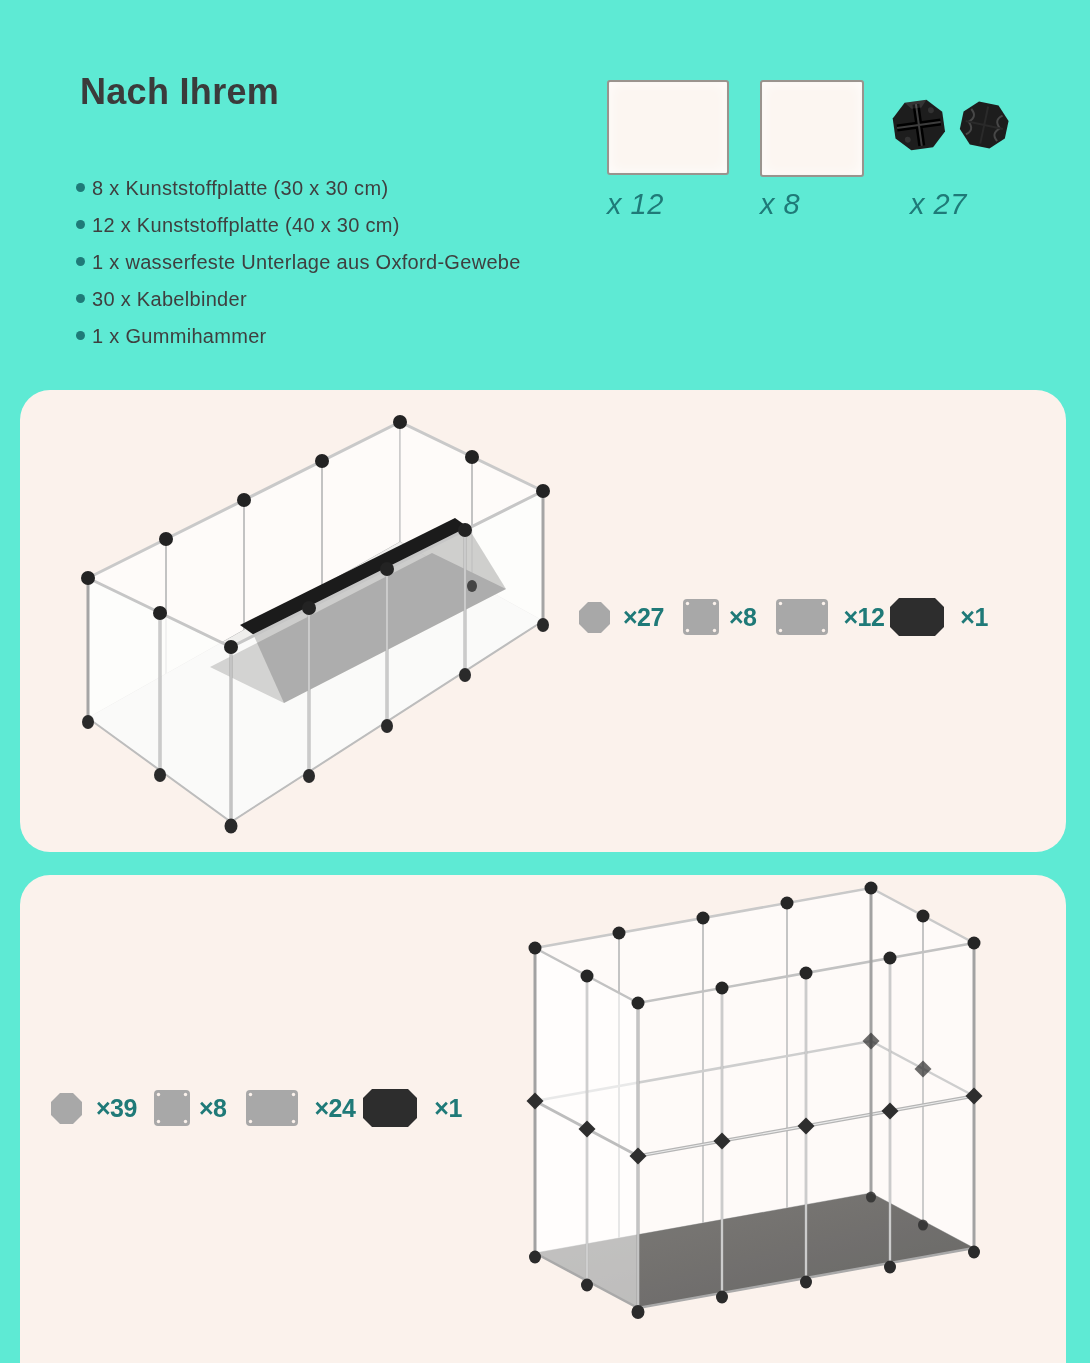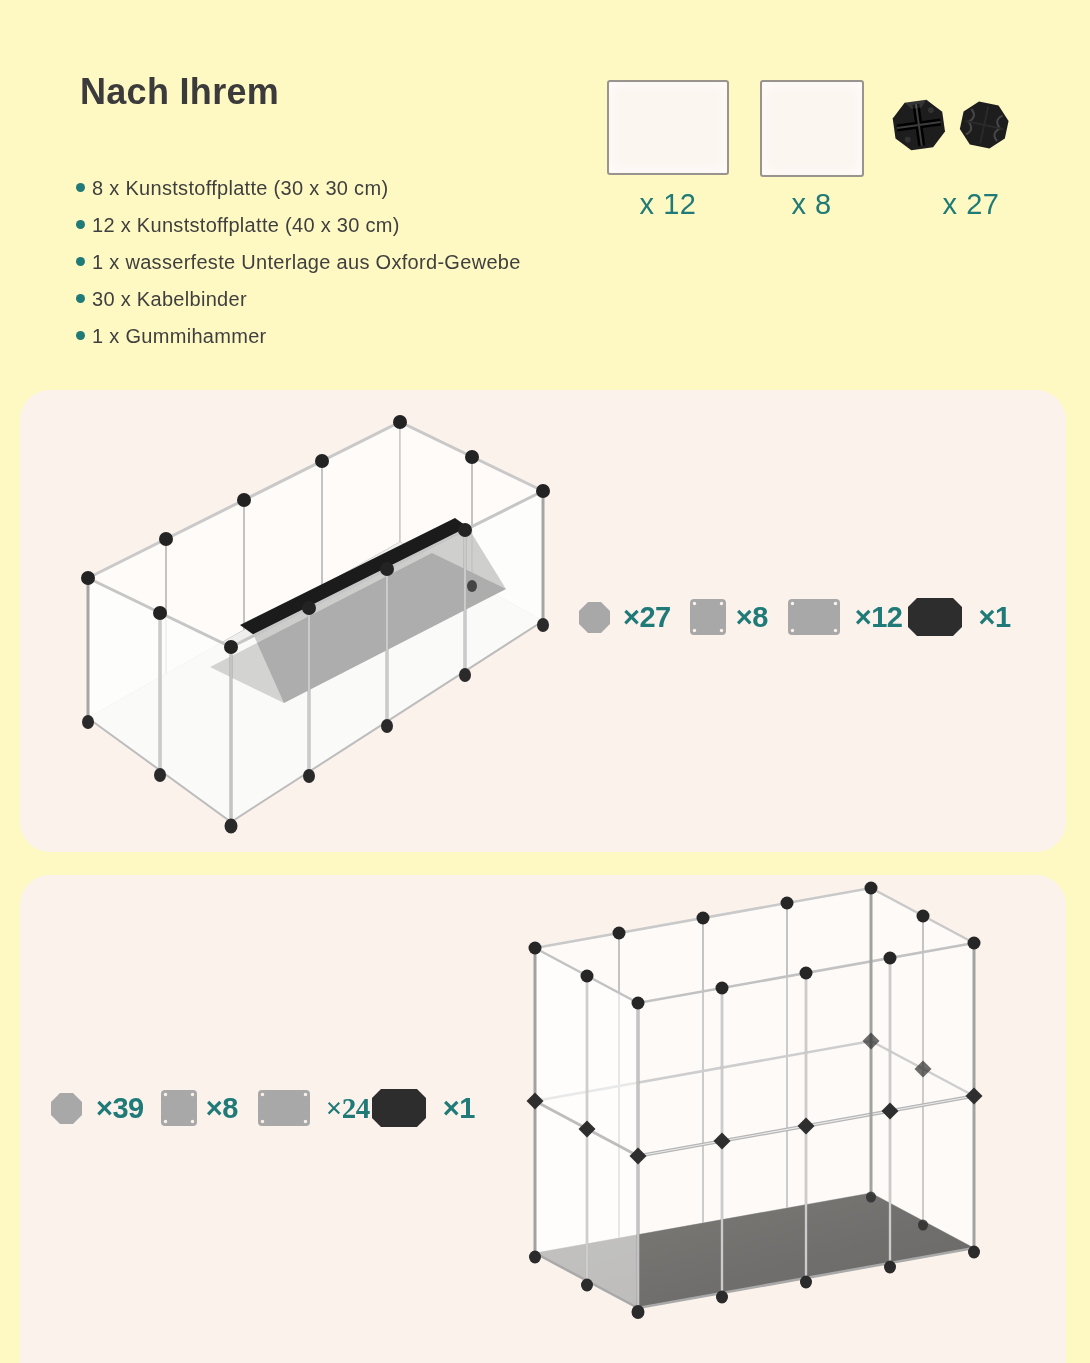--- a/index.html
+++ b/index.html
@@ -1,41 +1,41 @@
 <!DOCTYPE html>
 <html><head>
 <meta charset="utf-8">
 <style>
   html,body{margin:0;padding:0;background:#f0e2d5;}
-  .stage{position:relative;width:1090px;height:1363px;background:#fef9c3;overflow:hidden;
+  .stage{position:relative;width:1090px;height:1363px;background:#5eead4;overflow:hidden;
          font-family:"Liberation Sans",sans-serif;}
 
   
   .title{position:absolute;left:80px;top:70px;font-size:36px;font-weight:bold;
          color:#3b3b3b;line-height:43px;letter-spacing:.3px;}
   .parts-list{position:absolute;left:76px;top:170px;list-style:none;margin:0;padding:0;
               font-size:20px;color:#3f3f3f;line-height:37px;letter-spacing:.3px;}
   .parts-list li::before{content:"";display:inline-block;width:9px;height:9px;border-radius:50%;
               background:#1f7a78;margin-right:7px;vertical-align:3px;}
 
   
   .panel-thumb{position:absolute;background:#fcf6f1;border:2px solid #9a948e;border-radius:3px;
                box-shadow:inset 0 0 14px rgba(255,255,255,.9), inset 0 0 2px rgba(0,0,0,.08);}
-  .thumb-label{position:absolute;font-size:29px;color:#1f7a78;text-align:center;letter-spacing:.5px;}
+  .thumb-label{position:absolute;font-size:29px;color:#1f7a78;text-align:left;letter-spacing:.5px;font-style:italic;}
 
   
   .card{position:absolute;left:20px;width:1046px;background:#fbf2ec;border-radius:30px;}
   .card1{top:390px;height:462px;}
   .card2{top:875px;height:555px;}
 
   
   .legend{position:absolute;display:flex;align-items:center;height:44px;}
   .legend .lg-ico{display:flex;align-items:center;}
   .legend .lg-ico svg{display:block;}
-  .legend .lg-num{font-size:29px;font-weight:bold;color:#1f7a78;letter-spacing:-.5px;white-space:nowrap;}
+  .legend .lg-num{font-size:25px;font-weight:bold;color:#1f7a78;letter-spacing:-.5px;white-space:nowrap;}
 
   .render-svg{position:absolute;}
 </style>
 </head>
 <body>
 
 <div class="stage">
 
   <div class="title">
     <div>Nach Ihrem</div>
@@ -281,21 +281,21 @@
       <span class="lg-num" style="margin-right:19px;">×8</span>
       <span class="lg-ico" style="margin-right:15px;">
         <svg width="54" height="38" viewBox="0 0 54 38">
             <rect x="1" y="1" width="52" height="36" rx="4" fill="#a8a8a8"></rect>
           <circle cx="5.5" cy="5.5" r="1.7" fill="#fbf2ec"></circle>
             <circle cx="48.5" cy="5.5" r="1.7" fill="#fbf2ec"></circle>
           <circle cx="5.5" cy="32.5" r="1.7" fill="#fbf2ec"></circle>
             <circle cx="48.5" cy="32.5" r="1.7" fill="#fbf2ec"></circle>
           </svg>
       </span>
-      <span class="lg-num" style="margin-right:2px;font-family:Liberation Serif, serif;">×24</span>
+      <span class="lg-num" style="margin-right:8px;">×24</span>
       <span class="lg-ico" style="margin-right:17px;">
         <svg width="54" height="38" viewBox="0 0 54 38">
             <polygon points="9,0 45,0 54,9 54,29 45,38 9,38 0,29 0,9" fill="#2d2d2d"></polygon>
           </svg>
       </span>
       <span class="lg-num">×1</span>
     </div>
   </div>
 
 </div>

